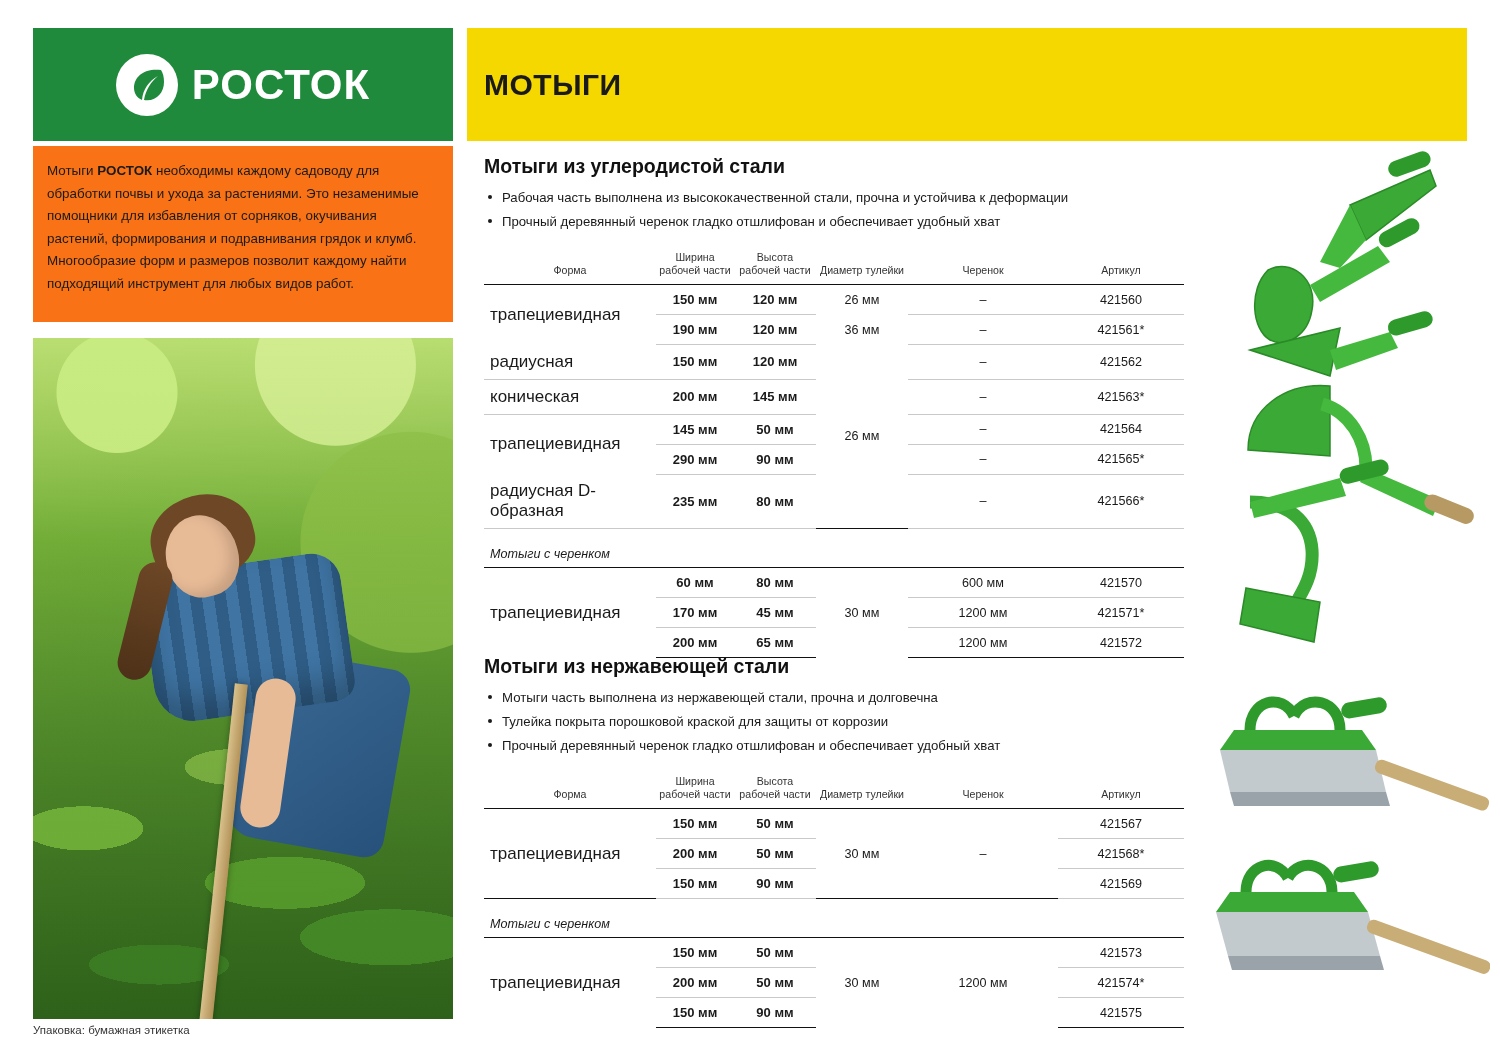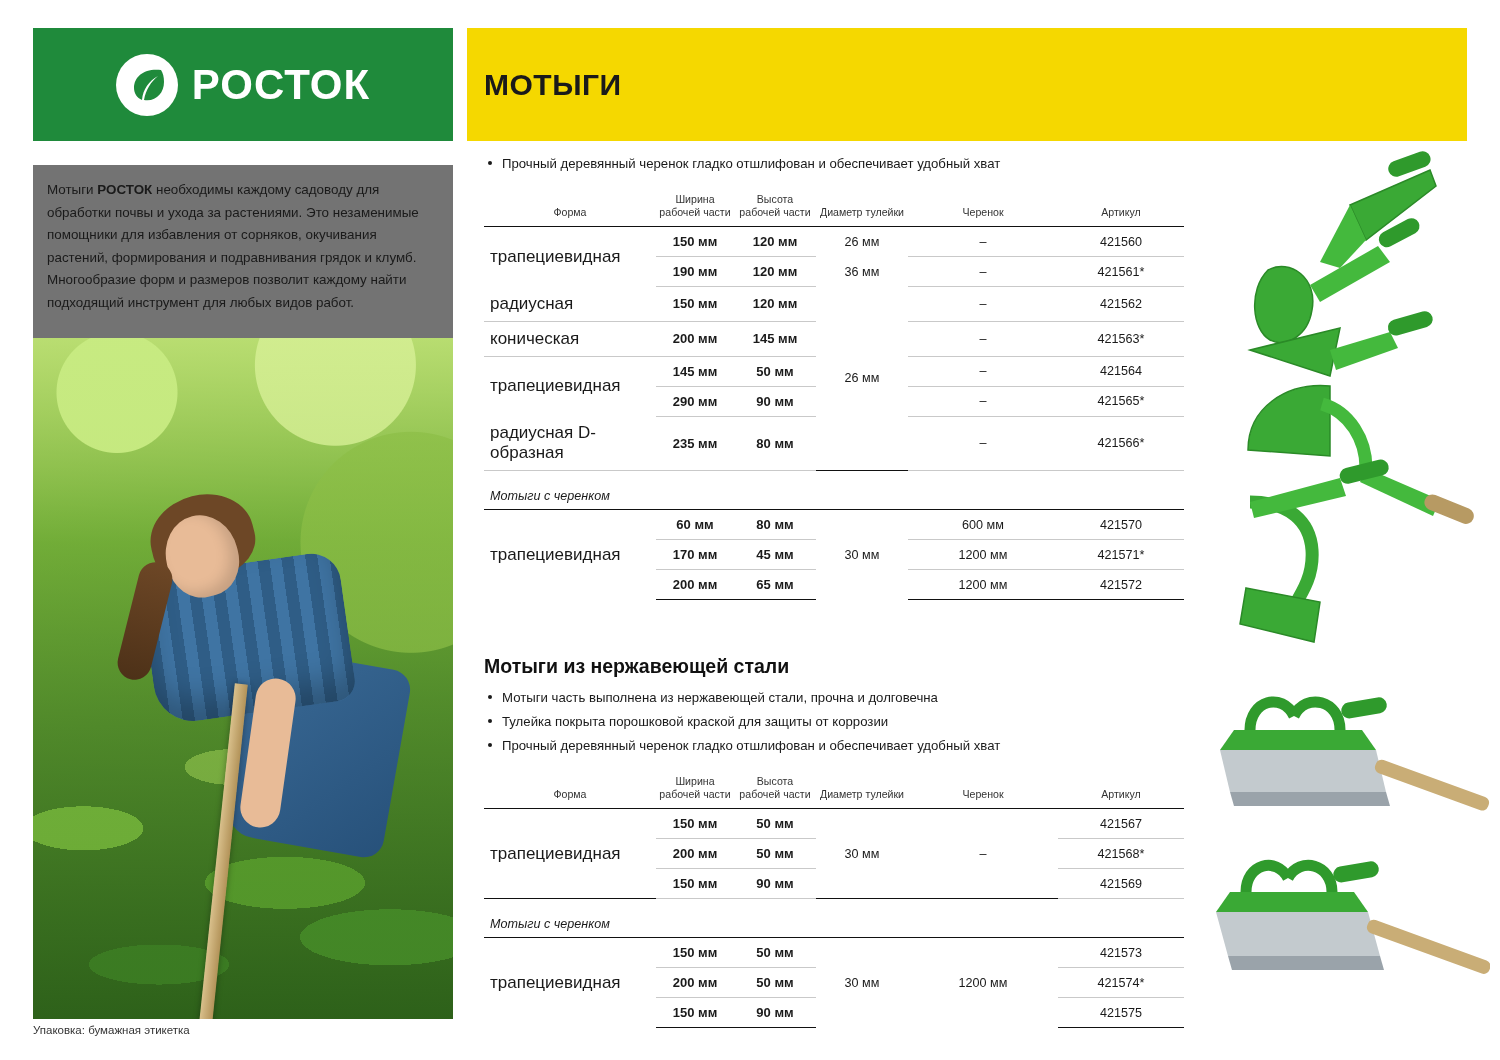--- a/index.html
+++ b/index.html
@@ -35,22 +35,22 @@
     background:#f5d800;
     display:flex; align-items:center;
   }
   .title-bar h1 {
     margin:0 0 0 17px;
     font-size:30px; font-weight:bold; letter-spacing:0.5px; color:#1a1a1a;
   }
 
   
   .intro-box {
-    position:absolute; left:33px; top:165px; width:420px; height:176px;
-    background:#737373;
+    position:absolute; left:33px; top:146px; width:420px; height:176px;
+    background:#f97316;
     padding:14px 22px 0 14px;
   }
   .intro-box p {
     margin:0; font-size:13.4px; line-height:22.5px; color:#1a1a1a;
   }
   .intro-box b { font-weight:bold; }
 
   .photo {
     position:absolute; left:33px; top:338px; width:420px; height:681px;
     overflow:hidden;
@@ -204,21 +204,23 @@
     <div class="hair"></div>
     <div class="head"></div>
     <div class="braid"></div>
     <div class="arm"></div>
     <div class="handle"></div>
   </div>
 </div>
 <div class="caption">Упаковка: бумажная этикетка</div>
 
 <div class="section" style="top:155px;">
+  <h2>Мотыги из углеродистой стали</h2>
   <ul class="bullets">
+    <li>Рабочая часть выполнена из высококачественной стали, прочна и  устойчива к деформации</li>
     <li>Прочный деревянный черенок гладко отшлифован и обеспечивает удобный хват</li>
   </ul>
 
   <table class="spec">
     <colgroup>
         <col class="c-form">
         <col class="c-w">
         <col class="c-h">
         <col class="c-d">
         <col class="c-ch">

